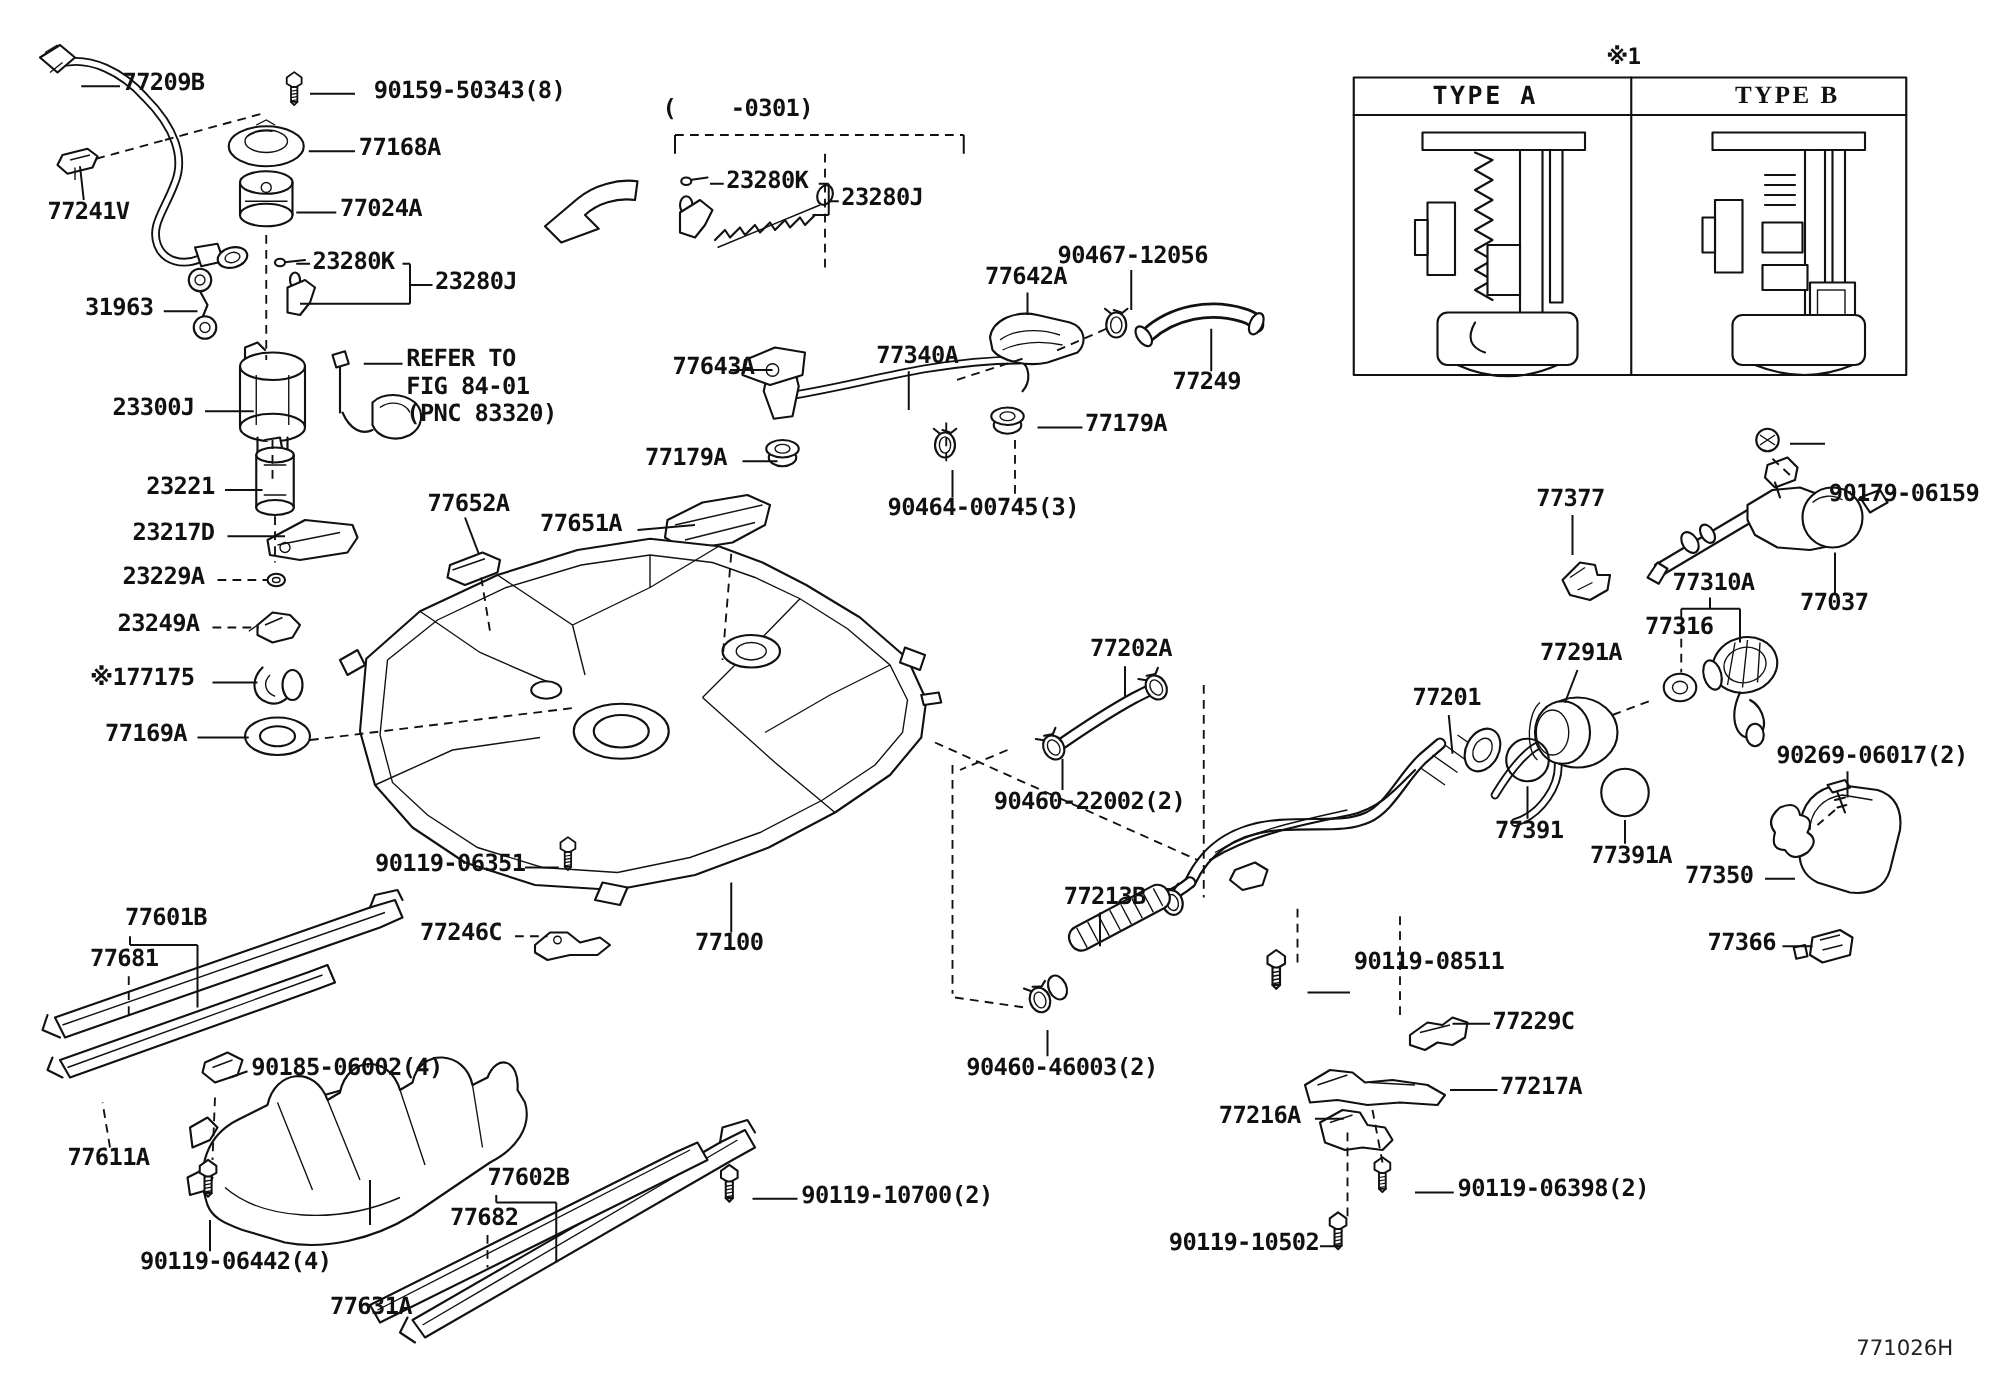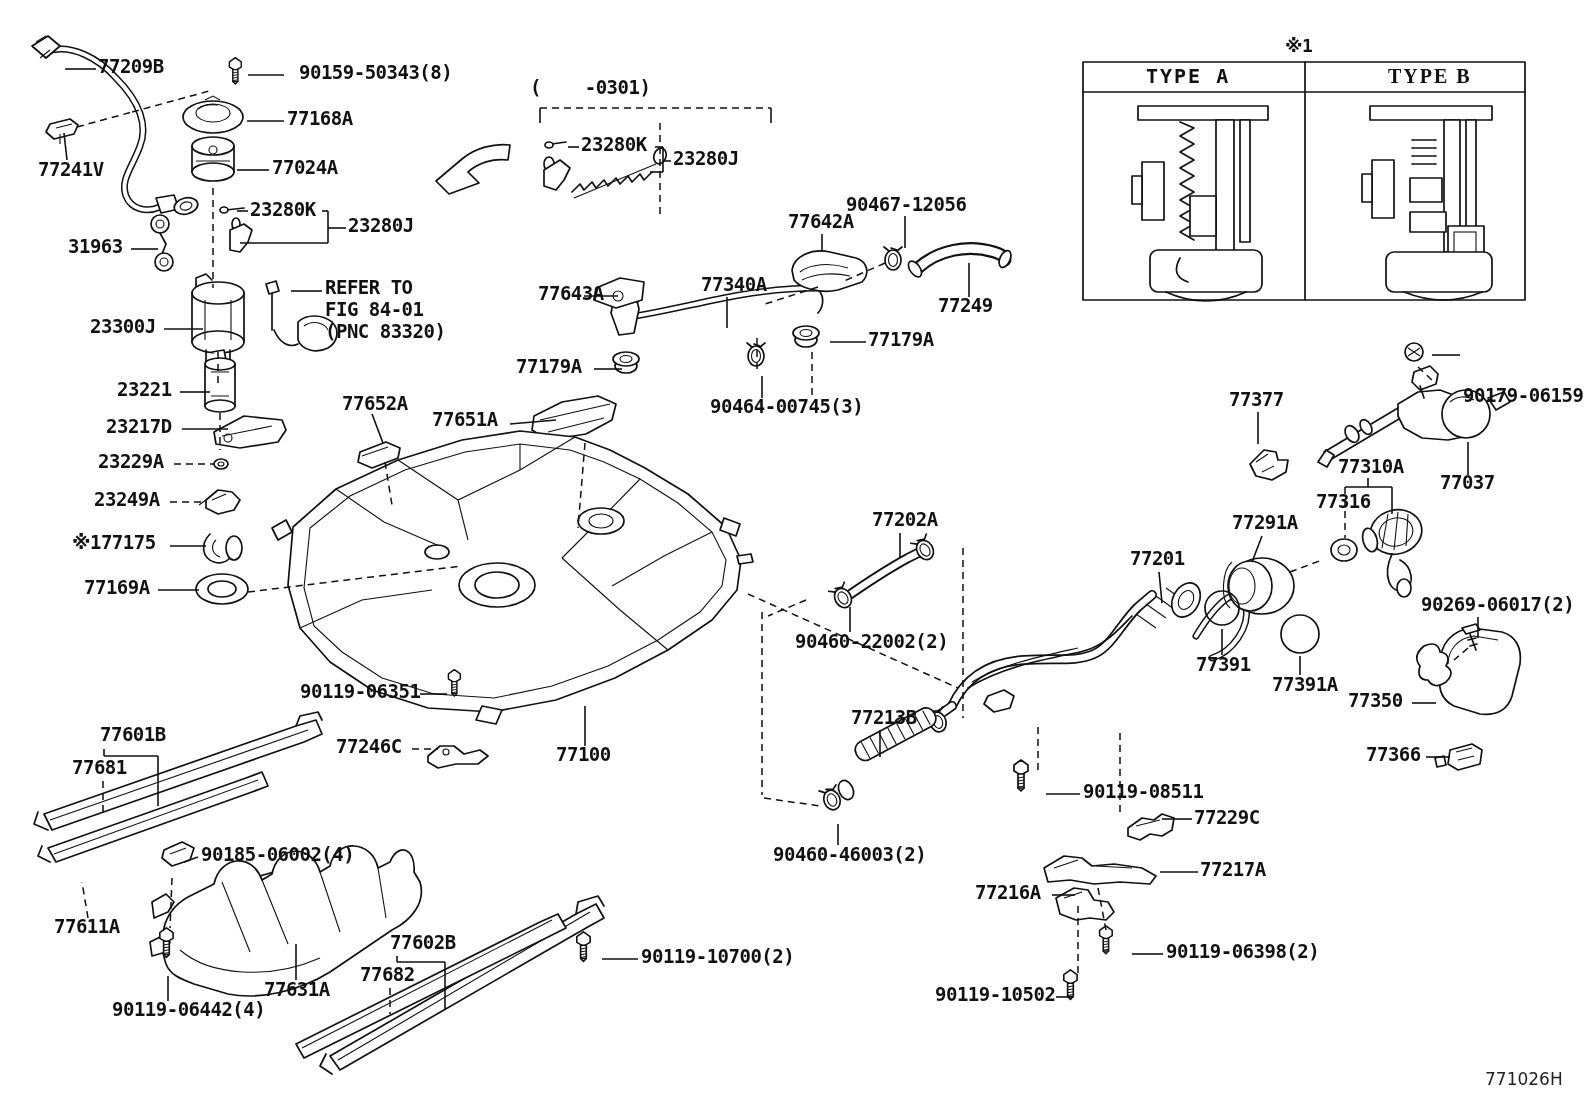--- a/index.html
+++ b/index.html
@@ -469,35 +469,35 @@
       <div class="lbl" style="left: 1440px; top: 473px;">77037</div>
       <div class="lbl" style="left: 1196px; top: 655px;">77391</div>
       <div class="lbl" style="left: 1272px; top: 675px;">77391A</div>
       <div class="lbl" style="left: 1421px; top: 595px;">90269-06017(2)</div>
       <div class="lbl" style="left: 1348px; top: 691px;">77350</div>
       <div class="lbl" style="left: 1366px; top: 745px;">77366</div>
       <div class="lbl" style="left: 872px; top: 510px;">77202A</div>
       <div class="lbl" style="left: 795px; top: 632px;">90460-22002(2)</div>
       <div class="lbl" style="left: 1130px; top: 549px;">77201</div>
       <div class="lbl" style="left: 851px; top: 708px;">77213B</div>
-      <div class="lbl" style="left: 1083px; top: 782px; text-align: center;">90119-08511</div>
+      <div class="lbl" style="left: 1083px; top: 760px; text-align: center;">90119-08511</div>
       <div class="lbl" style="left: 773px; top: 845px;">90460-46003(2)</div>
       <div class="lbl" style="left: 1194px; top: 808px;">77229C</div>
       <div class="lbl" style="left: 1200px; top: 860px;">77217A</div>
       <div class="lbl" style="left: 975px; top: 883px;">77216A</div>
       <div class="lbl" style="left: 1166px; top: 942px;">90119-06398(2)</div>
       <div class="lbl" style="left: 935px; top: 985px;">90119-10502</div>
       <div class="lbl" style="left: 300px; top: 682px;">90119-06351</div>
       <div class="lbl" style="left: 336px; top: 737px;">77246C</div>
       <div class="lbl" style="left: 556px; top: 745px;">77100</div>
       <div class="lbl" style="left: 100px; top: 725px;">77601B</div>
       <div class="lbl" style="left: 72px; top: 758px;">77681</div>
       <div class="lbl" style="left: 201px; top: 845px;">90185-06002(4)</div>
       <div class="lbl" style="left: 54px; top: 917px;">77611A</div>
-      <div class="lbl" style="left: 264px; top: 980px;">77631A</div>
+      <div class="lbl" style="left: 264px; top: 1036px;">77631A</div>
       <div class="lbl" style="left: 112px; top: 1000px;">90119-06442(4)</div>
       <div class="lbl" style="left: 390px; top: 933px;">77602B</div>
       <div class="lbl" style="left: 360px; top: 965px;">77682</div>
       <div class="lbl" style="left: 641px; top: 947px;">90119-10700(2)</div>
     </div>
 
   <div class="lbl plain" style="left:1485px;top:1071px">771026H</div>
 </div>
 
 </body></html>

